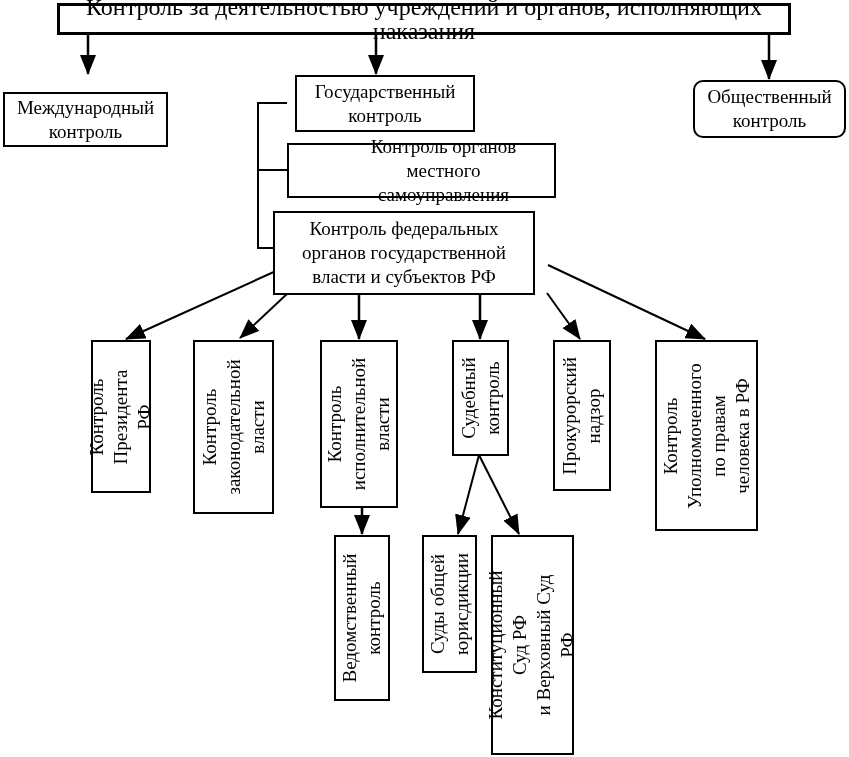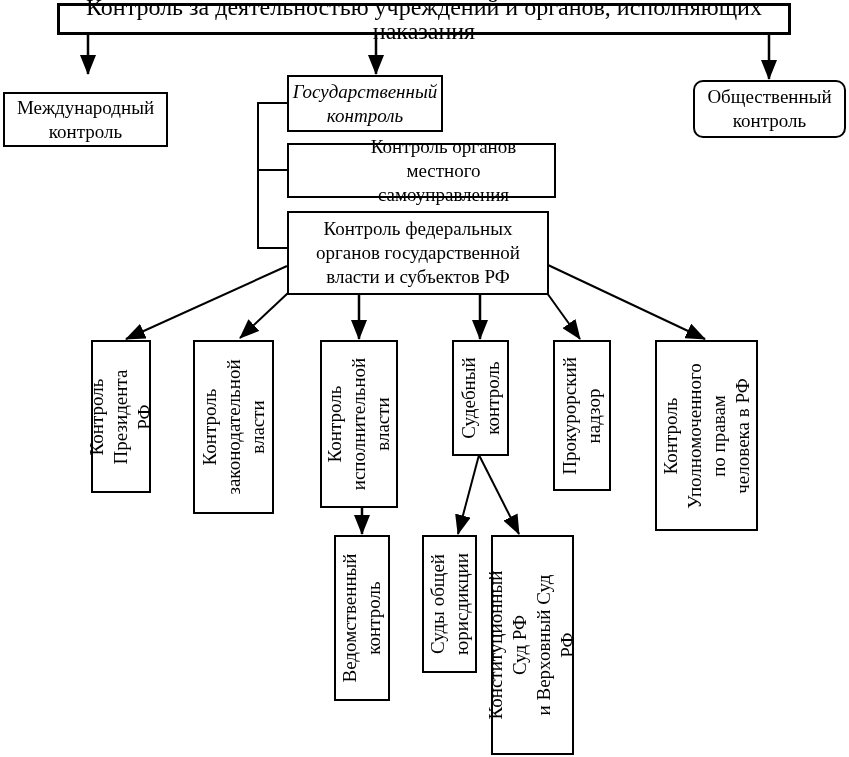--- a/index.html
+++ b/index.html
@@ -50,34 +50,34 @@
 </svg>
 
 <div class="box top" style="left:57px;top:3px;width:734px;height:32px;">
   <span class="txt">Контроль за деятельностью учреждений и органов, исполняющих наказания</span>
 </div>
 
 <div class="box" style="left:3px;top:92px;width:165px;height:55px;">
   <span class="txt">Международный
 контроль</span>
 </div>
-<div class="box" style="left:287px;top:75px;width:156px;height:57px;font-style:italic;">
+<div class="box" style="left:295px;top:75px;width:180px;height:57px;">
   <span class="txt">Государственный
 контроль</span>
 </div>
 <div class="box" style="left:693px;top:80px;width:153px;height:58px;border-radius:10px;">
   <span class="txt">Общественный
 контроль</span>
 </div>
 
 <div class="box" style="left:287px;top:143px;width:269px;height:55px;padding-left:44px;">
   <span class="txt">Контроль органов местного
 самоуправления</span>
 </div>
-<div class="box" style="left:287px;top:211px;width:262px;height:84px;">
+<div class="box" style="left:273px;top:211px;width:262px;height:84px;">
   <span class="txt">Контроль федеральных
 органов государственной
 власти и субъектов РФ</span>
 </div>
 
 <div class="box vert" style="left:91px;top:340px;width:60px;height:153px;">
   <span class="txt">Контроль
 Президента РФ</span>
 </div>
 <div class="box vert" style="left:193px;top:340px;width:81px;height:174px;">

